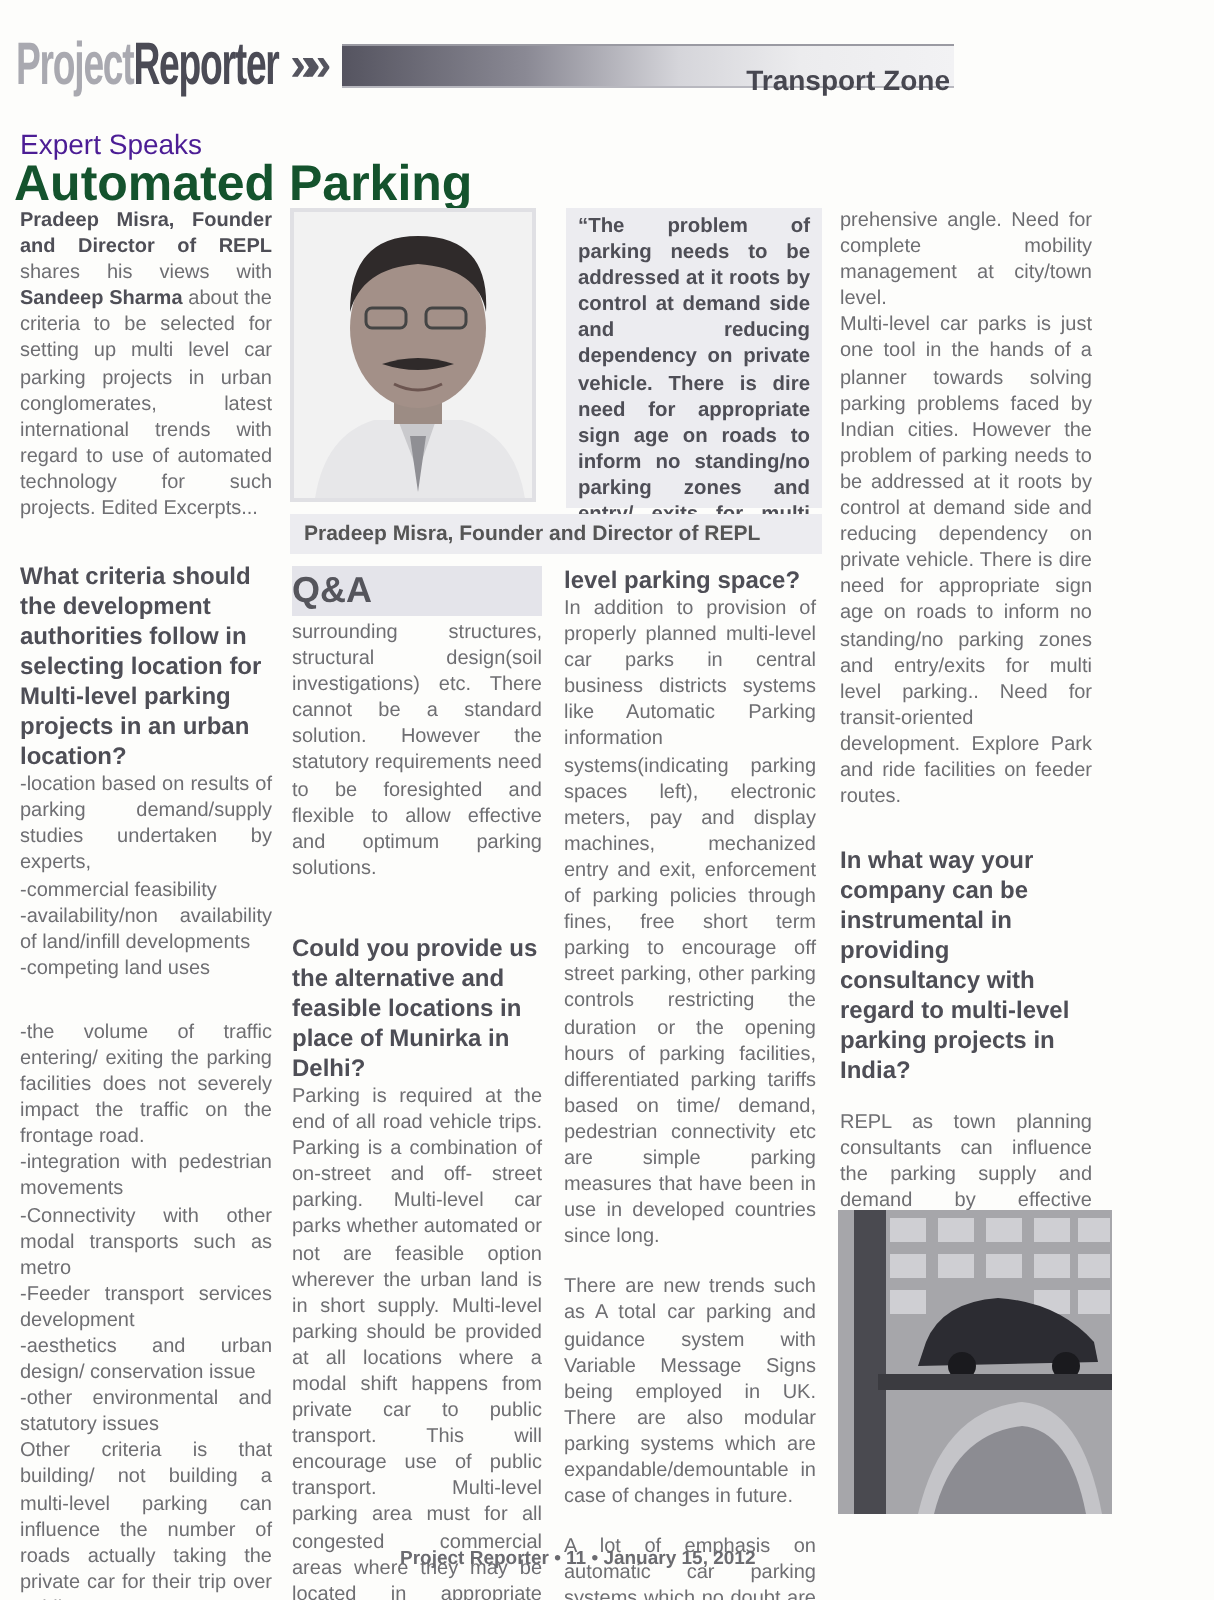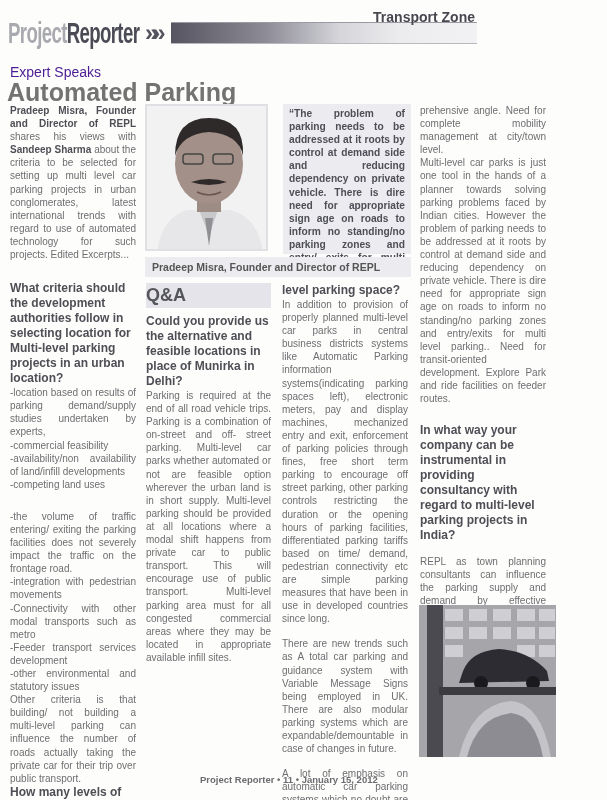--- a/index.html
+++ b/index.html
@@ -5,25 +5,25 @@
   * { box-sizing: border-box; margin: 0; padding: 0; }
   html, body { width: 607px; height: 800px; background: #fdfdfb; overflow: hidden; }
   body { position: relative; font-family: "Liberation Sans", sans-serif; color: #555; }
 
   .masthead { position: absolute; left: 8px; top: 16px; width: 460px; height: 36px; }
   .brand { position: absolute; left: 0; top: 0; font-family: "Liberation Sans", sans-serif; font-weight: bold; font-size: 30px; letter-spacing: -1px; transform: scaleX(0.62); transform-origin: left top; white-space: nowrap; line-height: 34px; }
   .brand .b1 { color: #a9a9b0; }
   .brand .b2 { color: #4b4b55; }
   .chevrons { position: absolute; left: 137px; top: 4px; font-size: 24px; font-weight: bold; color: #55555f; letter-spacing: -6px; line-height: 26px; }
   .band { position: absolute; left: 163px; top: 6px; width: 306px; height: 22px; background: linear-gradient(90deg, #555460 0%, #8a8994 30%, #d5d5da 55%, #ececee 75%, #f2f2f4 100%); border-top: 1px solid #9a9aa2; border-bottom: 1px solid #b8b8bf; }
-  .zone-wrap { position: absolute; left: 380px; top: 10px; width: 90px; height: 18px; }
+  .zone-wrap { position: absolute; left: 380px; top: 33px; width: 90px; height: 18px; }
   .zone-wrap span { font-size: 14px; font-weight: bold; color: #474750; white-space: nowrap; position: absolute; right: -5px; top: -1px; }
 
   .kicker { position: absolute; left: 10px; top: 64px; font-size: 14px; color: #4c1d95; }
-  .headline { position: absolute; left: 7px; top: 78px; font-size: 25px; font-weight: bold; color: #737373; }
+  .headline { position: absolute; left: 7px; top: 78px; font-size: 25px; font-weight: bold; color: #14532d; }
 
   .col { position: absolute; font-size: 10px; line-height: 13.1px; color: #6e6e72; text-align: justify; }
   .col p { margin: 0; }
   .q { font-weight: bold; color: #4e4e56; font-size: 12px; line-height: 15px; text-align: left; margin-top: 12px; }
   .intro b { color: #4e4e56; }
 
   #col1 { left: 10px; top: 104px; width: 126px; }
   #col2 { left: 146px; top: 306px; width: 125px; }
   #col3 { left: 282px; top: 283px; width: 126px; }
   #col4 { left: 420px; top: 104px; width: 126px; }
@@ -61,20 +61,21 @@
   <p class="q" style="margin-top:20px">What criteria should the development authorities follow in selecting location for Multi-level parking projects in an urban location?</p>
   <div id="criteria-list">
       <p style="text-align: justify; text-align-last: left;"> -location based on results of parking demand/supply studies undertaken by experts,</p>
       <p style="text-align: justify; text-align-last: left;">-commercial feasibility</p>
       <p style="text-align: justify; text-align-last: left;">-availability/non availability of land/infill developments</p>
       <p style="text-align: justify; text-align-last: left;">-competing land uses</p>
       <p style="text-align: justify; text-align-last: left; margin-top: 19px;">-the volume of traffic entering/ exiting the parking facilities does not severely impact the traffic on the frontage road.</p>
       <p style="text-align: justify; text-align-last: left;">-integration with pedestrian movements</p>
       <p style="text-align: justify; text-align-last: left;">-Connectivity with other modal transports such as metro</p>
       <p style="text-align: justify; text-align-last: left;">-Feeder transport services development</p>
+      <p style="text-align: justify; text-align-last: left;">-aesthetics and urban design/ conservation issue</p>
       <p style="text-align: justify; text-align-last: left;">-other environmental and statutory issues</p>
       <p style="text-align: justify; text-align-last: left;">Other criteria is that building/ not building a multi-level parking can influence the number of roads actually taking the private car for their trip over public transport.</p>
     </div>
   <p class="q">How many levels of parking should be allowed and is feasible?</p>
 
 </div>
 
 <div class="photo">
   <svg width="123" height="147" viewBox="0 0 123 147">
     <rect width="123" height="147" fill="#f2f2f2"></rect>
@@ -88,21 +89,22 @@
     <rect x="66" y="48" width="20" height="10" rx="3" fill="none" stroke="#444" stroke-width="1.5"></rect>
     <path d="M44 76 Q62 70 80 76 Q62 82 44 76 Z" fill="#2f2a2a"></path>
     <path d="M50 86 Q62 92 74 86" fill="none" stroke="#6c5550" stroke-width="1.5"></path>
   </svg>
 </div>
 <div class="quote">“The problem of parking needs to be addressed at it roots by control at demand side and reducing dependency on private vehicle. There is dire need for appropriate sign age on roads to inform no standing/no parking zones and entry/ exits for multi level parking.”</div>
 <div class="caption">Pradeep Misra, Founder and Director of REPL</div>
 <div class="qa">Q&amp;A</div>
 
 <div class="col" id="col2">
-  <p class="q" style="margin-top:8px">Could you provide us the alternative and feasible locations in place of Munirka in Delhi?</p>
+  <p style="margin-top:4px">surrounding structures, structural design(soil investigations) etc. There cannot be a standard solution. However the statutory requirements need to be foresighted and flexible to allow effective and optimum parking solutions.</p>
+  <p class="q" style="margin-top:26px">Could you provide us the alternative and feasible locations in place of Munirka in Delhi?</p>
   <p> Parking is required at the end of all road vehicle trips. Parking is a combination of on-street and off- street parking. Multi-level car parks whether automated or not are feasible option wherever the urban land is in short supply. Multi-level parking should be provided at all locations where a modal shift happens from private car to public transport. This will encourage use of public transport. Multi-level parking area must for all congested commercial areas where they may be located in appropriate available infill sites.</p>
 
 </div>
 
 <div class="col" id="col3">
   <p class="q" style="margin-top:0">level parking space?</p>
   <p> In addition to provision of properly planned multi-level car parks in central business districts systems like Automatic Parking information systems(indicating parking spaces left), electronic meters, pay and display machines, mechanized entry and exit, enforcement of parking policies through fines, free short term parking to encourage off street parking, other parking controls restricting the duration or the opening hours of parking facilities, differentiated parking tariffs based on time/ demand, pedestrian connectivity etc are simple parking measures that have been in use in developed countries since long.</p>
   <p style="margin-top:12px">There are new trends such as A total car parking and guidance system with Variable Message Signs being employed in UK. There are also modular parking systems which are expandable/demountable in case of changes in future.</p>
   <p style="margin-top:12px">A lot of emphasis on automatic car parking systems which no doubt are very effective in many situations and save floor space. We need to look at parking situation form a com-</p>
 </div>

